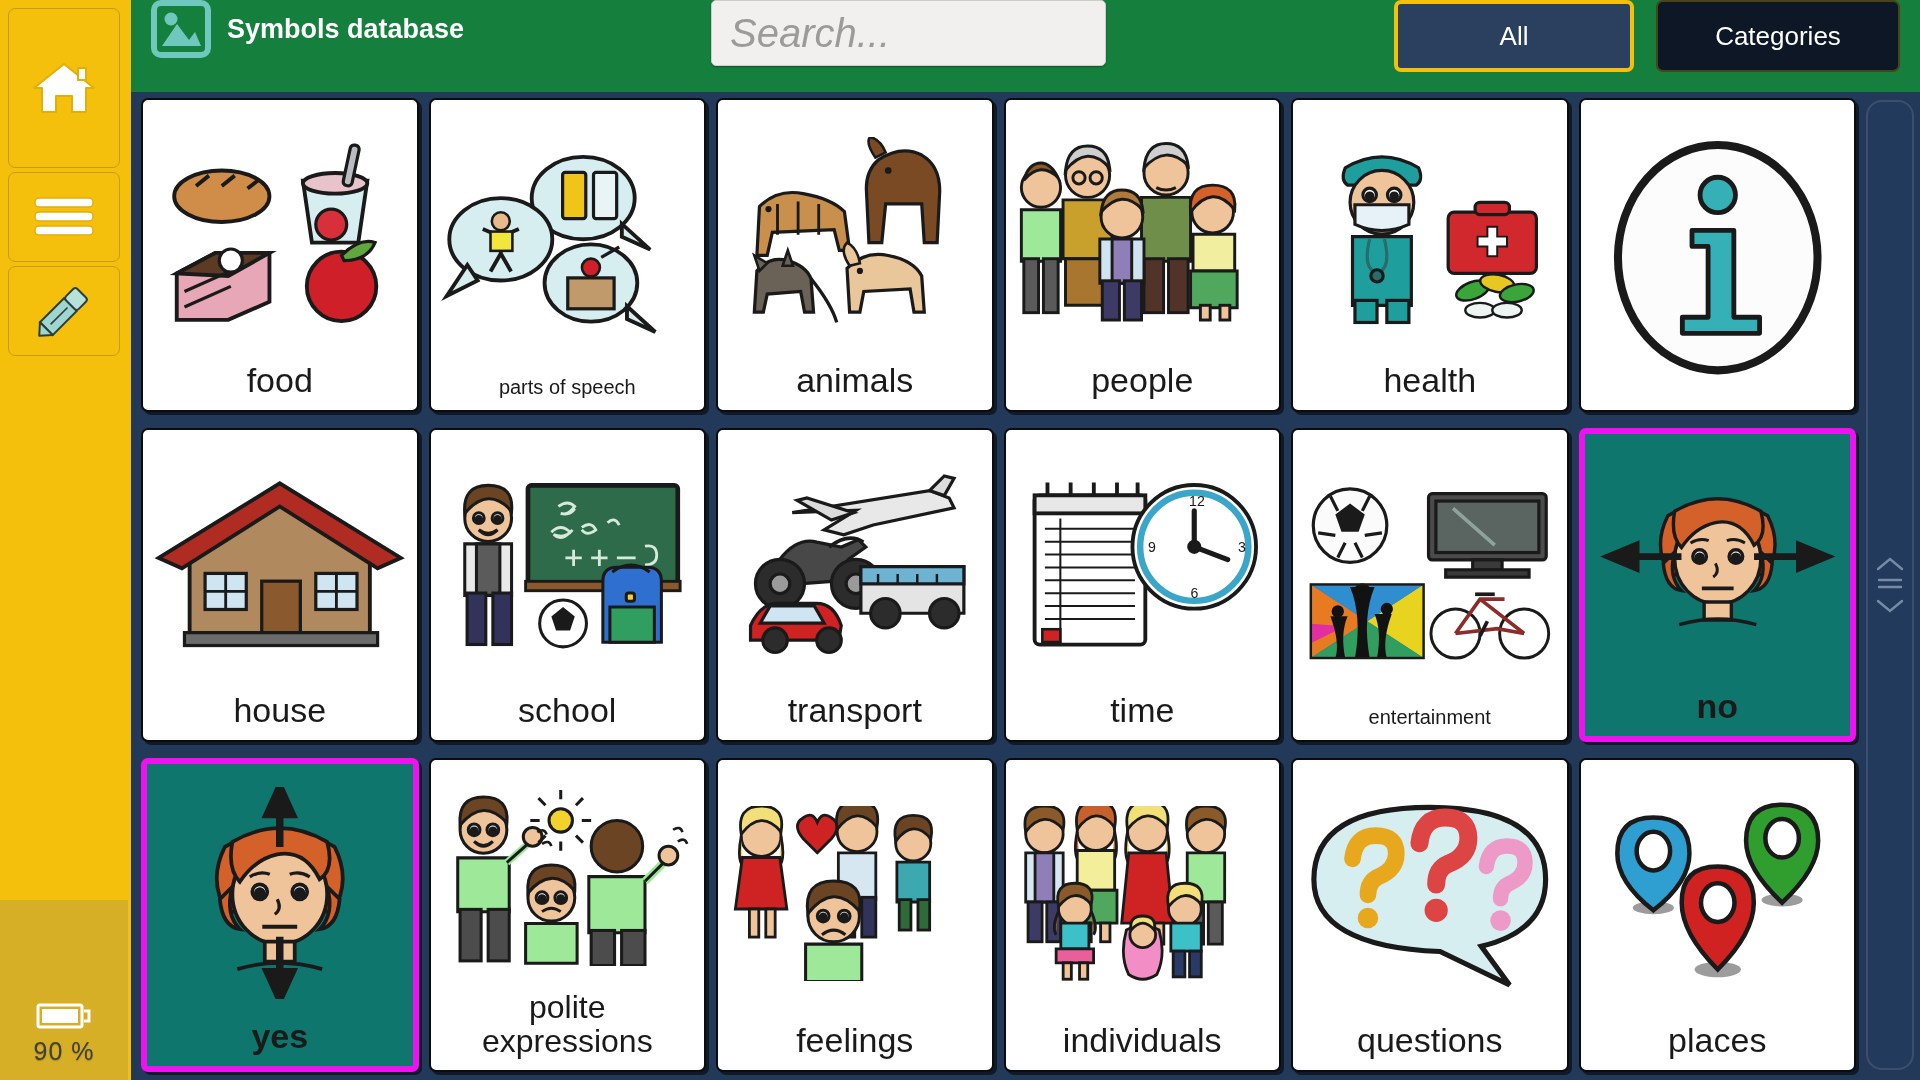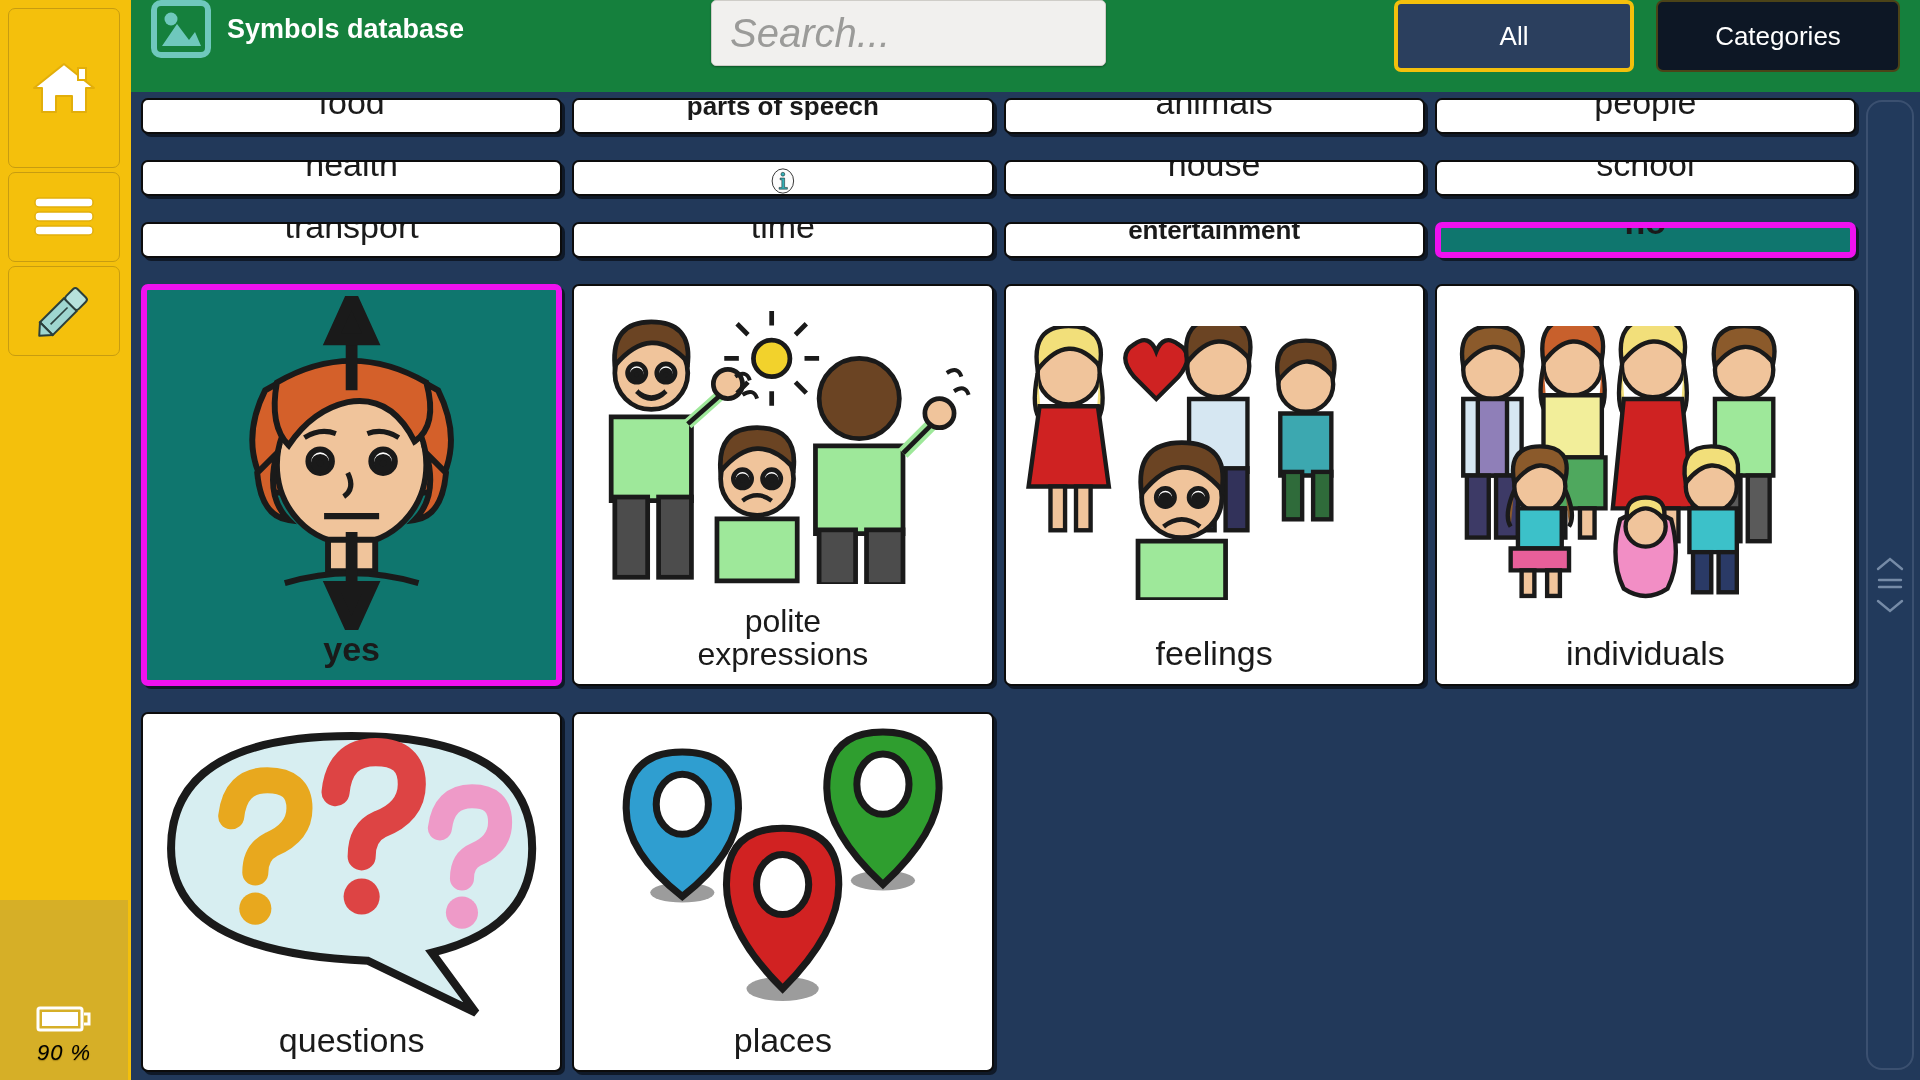--- a/index.html
+++ b/index.html
@@ -53,25 +53,24 @@
     height: 180px;
     background: #d6af27;
     display: flex;
     flex-direction: column;
     align-items: center;
     justify-content: flex-end;
     padding-bottom: 14px;
   }
   .icon-battery { width: 56px; height: 30px; display:block; margin-bottom: 6px;}
   .battery-pct {
-    color: #000000;
-    font-size: 22px;
+    color: #404040;
+    font-size: 25px;
     letter-spacing: 1px;
     text-shadow: 0 1px 1px rgba(120,90,0,.5);
-    font-style: italic;
   }
 
   
   .main {
     flex: 1 1 auto;
     height: 1080px;
     background: #22395a;
     display: flex;
     flex-direction: column;
     position: relative;
@@ -155,23 +154,23 @@
   .grid-wrap {
     flex: 1 1 auto;
     display: flex;
     padding: 0 0 0 0;
     overflow: hidden;
     position: relative;
   }
   .grid {
     flex: 1 1 auto;
     display: grid;
-    grid-template-columns: repeat(4, 1fr);
+    grid-template-columns: repeat(6, 1fr);
     grid-template-rows: repeat(3, 1fr);
-    gap: 26px 10px;
+    gap: 16px 10px;
     padding: 6px 10px 8px 10px;
   }
 
   .card {
     position: relative;
     background: #ffffff;
     border: 2px solid #0c0c0c;
     border-radius: 7px;
     display: flex;
     flex-direction: column;
@@ -199,21 +198,21 @@
   .card-art svg { max-width: 100%; max-height: 100%; display:block; }
   .card-label {
     width: 100%;
     text-align: center;
     color: #1a1a1a;
     font-size: 34px;
     line-height: 1.04;
     padding: 2px 4px 12px 4px;
     white-space: pre-line;
   }
-  .card-label.sm { font-size: 26px; font-weight: bold; }
+  .card-label.sm { font-size: 20px; }
   .card-label.xs { font-size: 32px; }
 
   
   .scrollbar {
     flex: 0 0 54px;
     width: 54px;
     padding: 8px 6px 10px 0;
     display: flex;
     align-items: stretch;
   }

